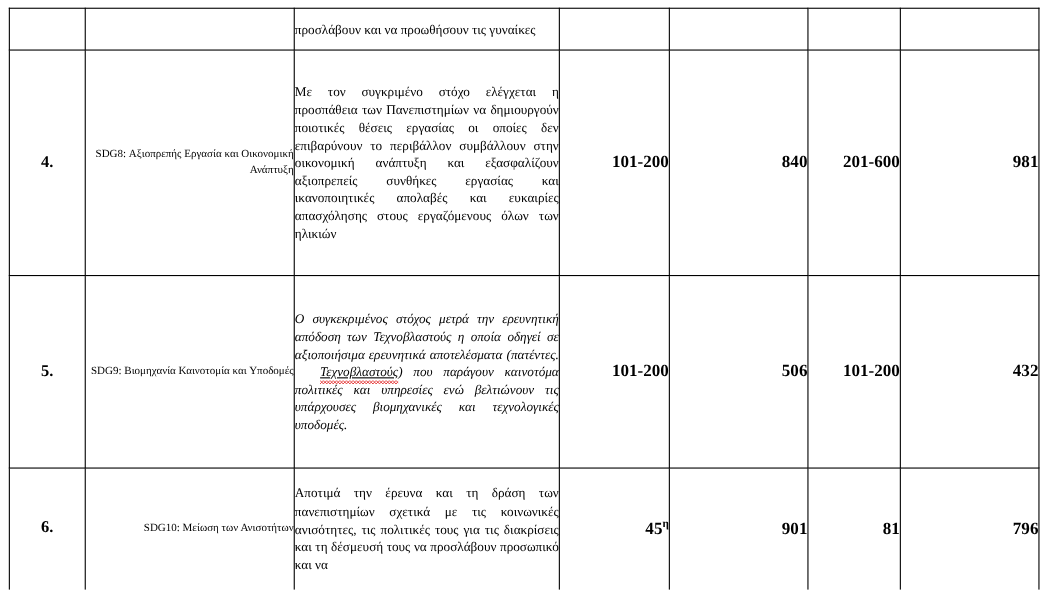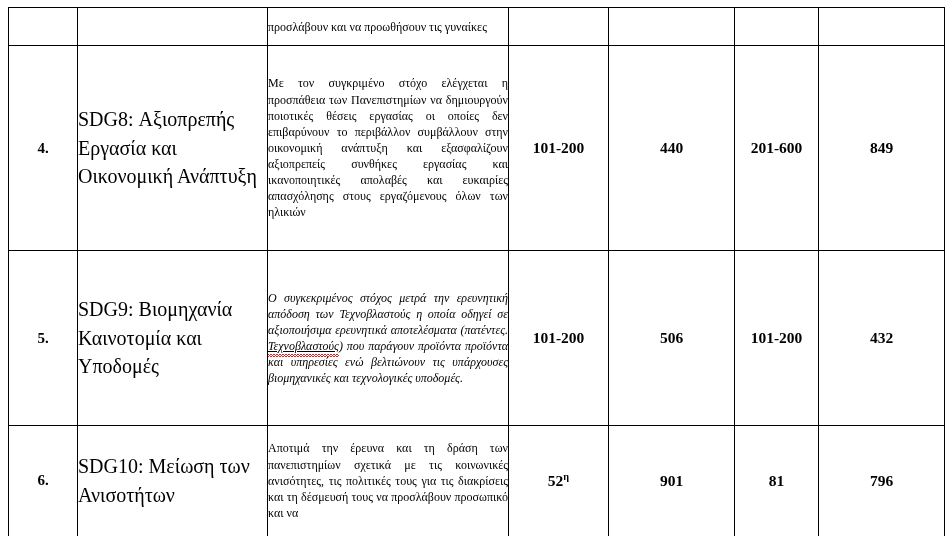--- a/index.html
+++ b/index.html
@@ -46,59 +46,60 @@
   col.c-v3     { width: 84px; }
   col.c-v4     { width: 126px; }
 
   td.cell-index {
     text-align: center;
     font-weight: bold;
     font-size: 15px;
   }
 
   td.cell-goal {
-    text-align: left;
-    font-size: 20px;
+    text-align: right;
+    font-size: 10px;
     line-height: 1.42;
     padding: 2px 8px;
   }
 
   td.cell-desc {
     vertical-align: top;
     padding: 3px 6px 4px 7px;
     font-size: 12px;
     line-height: 1.345;
     text-align: justify;
     text-align-last: left;
     hyphens: none;
   }
   td.cell-desc.italic {
     font-style: italic;
   }
 
   td.cell-value {
-    text-align: center;
+    text-align: right;
     font-weight: bold;
     font-size: 15.5px;
     font-family: "Liberation Serif", "DejaVu Serif", serif;
   }
 
   .sup-ord {
     font-size: 0.66em;
     vertical-align: super;
     line-height: 0;
   }
 
   
   .spellmark {
     text-decoration: underline;
     text-decoration-color: #000000;
     text-underline-offset: 1px;
     position: relative;
     display: inline-block;
+    margin-left: 23px;
   }
   .spellmark::after {
     content: "";
     position: absolute;
     left: 0;
     right: 0;
     bottom: -3px;
     height: 3px;
     background-image:
       linear-gradient(45deg, transparent 40%, #e02020 40%, #e02020 60%, transparent 60%),
@@ -142,42 +143,42 @@
         <td class="cell-value"></td>
         <td class="cell-value"></td>
         <td class="cell-value"></td>
       </tr>
 
       <tr class="row-sdg8" style="height:205px;">
         <td class="cell-index">4.</td>
         <td class="cell-goal">SDG8: Αξιοπρεπής Εργασία  και Οικονομική Ανάπτυξη</td>
         <td class="cell-desc">Με τον συγκριμένο στόχο ελέγχεται η προσπάθεια των Πανεπιστημίων να δημιουργούν ποιοτικές θέσεις εργασίας οι οποίες δεν επιβαρύνουν το περιβάλλον συμβάλλουν στην οικονομική ανάπτυξη και εξασφαλίζουν αξιοπρεπείς συνθήκες εργασίας και ικανοποιητικές απολαβές και ευκαιρίες απασχόλησης στους εργαζόμενους όλων των ηλικιών</td>
         <td class="cell-value">101-200</td>
-        <td class="cell-value">440</td>
+        <td class="cell-value">840</td>
         <td class="cell-value">201-600</td>
-        <td class="cell-value">849</td>
+        <td class="cell-value">981</td>
       </tr>
 
       <tr class="row-sdg9" style="height:175px;">
         <td class="cell-index">5.</td>
         <td class="cell-goal">SDG9: Βιομηχανία Καινοτομία και Υποδομές</td>
         <td class="cell-desc italic">
-          <span>Ο συγκεκριμένος στόχος μετρά την ερευνητική απόδοση των Τεχνοβλαστούς η οποία οδηγεί σε αξιοποιήσιμα ερευνητικά αποτελέσματα (πατέντες. </span><span class="spellmark">Τεχνοβλαστούς</span><span>) που παράγουν προϊόντα προϊόντα και υπηρεσίες ενώ βελτιώνουν τις υπάρχουσες βιομηχανικές και τεχνολογικές υποδομές.</span>
+          <span>Ο συγκεκριμένος στόχος μετρά την ερευνητική απόδοση των Τεχνοβλαστούς η οποία οδηγεί σε αξιοποιήσιμα ερευνητικά αποτελέσματα (πατέντες. </span><span class="spellmark">Τεχνοβλαστούς</span><span>) που παράγουν καινοτόμα πολιτικές και υπηρεσίες ενώ βελτιώνουν τις υπάρχουσες βιομηχανικές και τεχνολογικές υποδομές.</span>
         </td>
         <td class="cell-value">101-200</td>
         <td class="cell-value">506</td>
         <td class="cell-value">101-200</td>
         <td class="cell-value">432</td>
       </tr>
 
       <tr class="row-sdg10 row-partial-bottom" style="height:110px;">
         <td class="cell-index">6.</td>
         <td class="cell-goal">SDG10: Μείωση των Ανισοτήτων</td>
         <td class="cell-desc">Αποτιμά την έρευνα και τη δράση των πανεπιστημίων σχετικά με τις κοινωνικές ανισότητες, τις πολιτικές τους για τις διακρίσεις και τη δέσμευσή τους να προσλάβουν προσωπικό και να</td>
-        <td class="cell-value"><span>52</span><span class="sup-ord">η</span></td>
+        <td class="cell-value"><span>45</span><span class="sup-ord">η</span></td>
         <td class="cell-value">901</td>
         <td class="cell-value">81</td>
         <td class="cell-value">796</td>
       </tr>
 
     </tbody>
   </table>
 
 </div>
 

